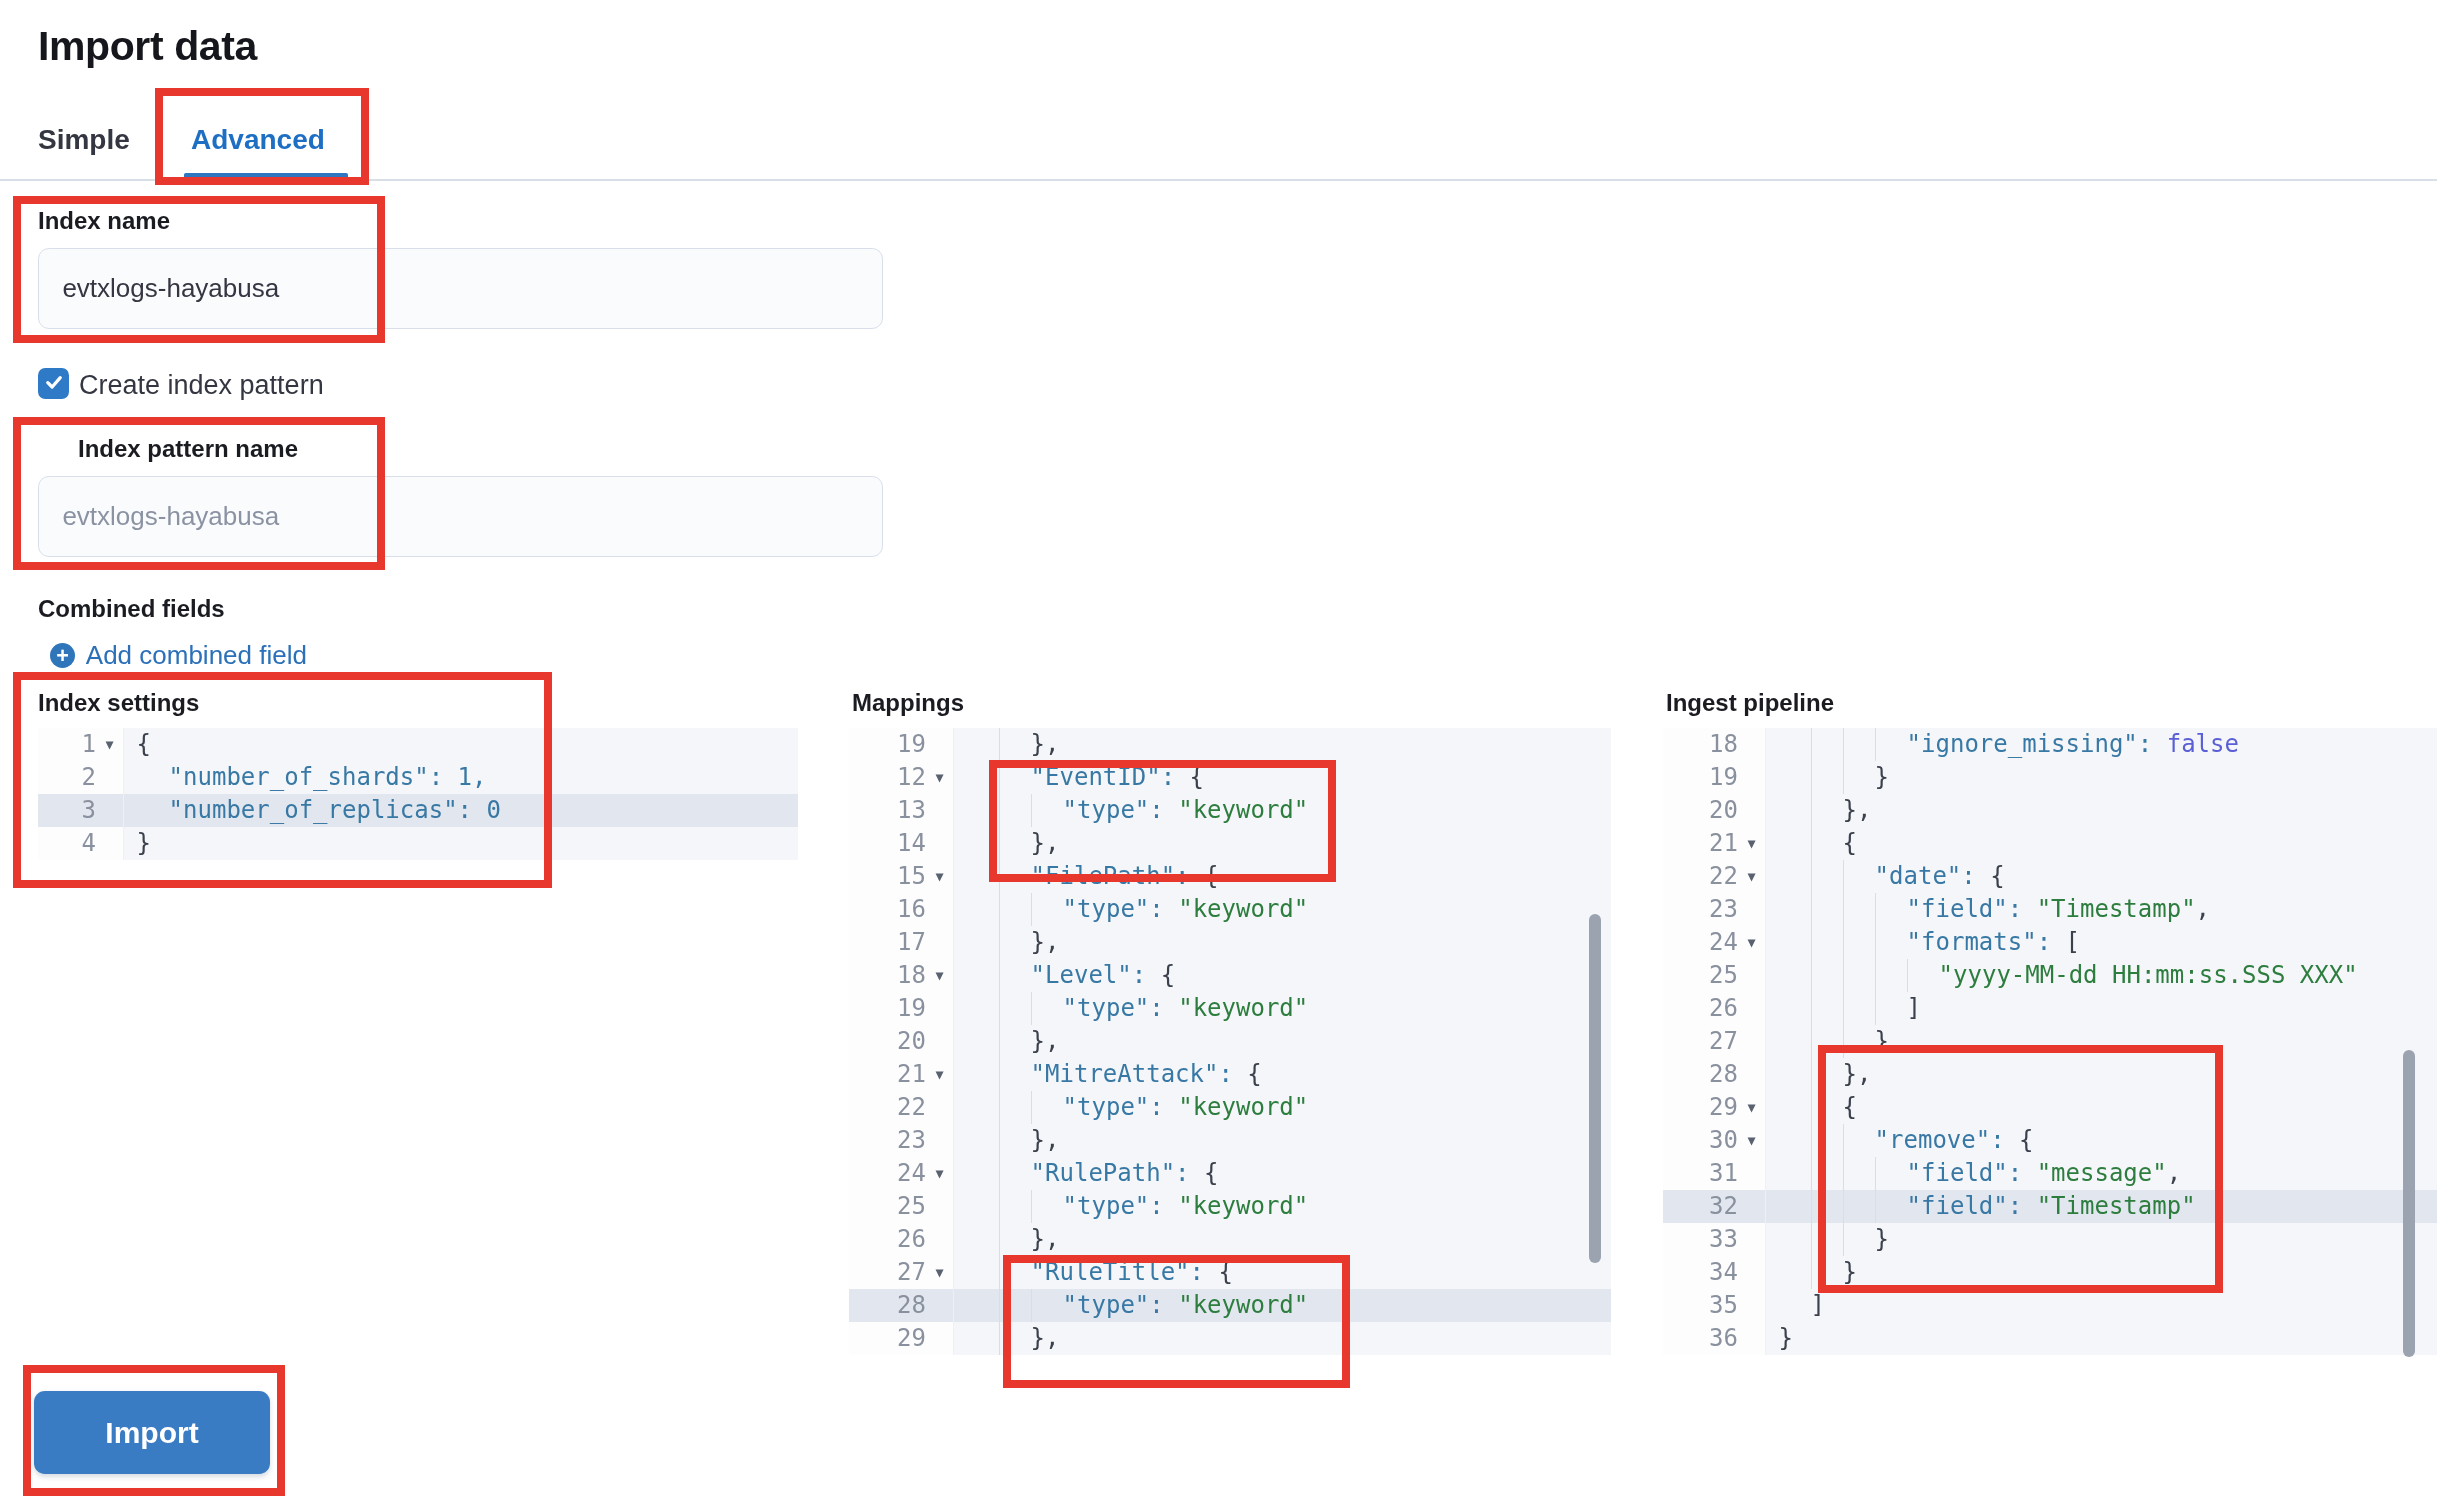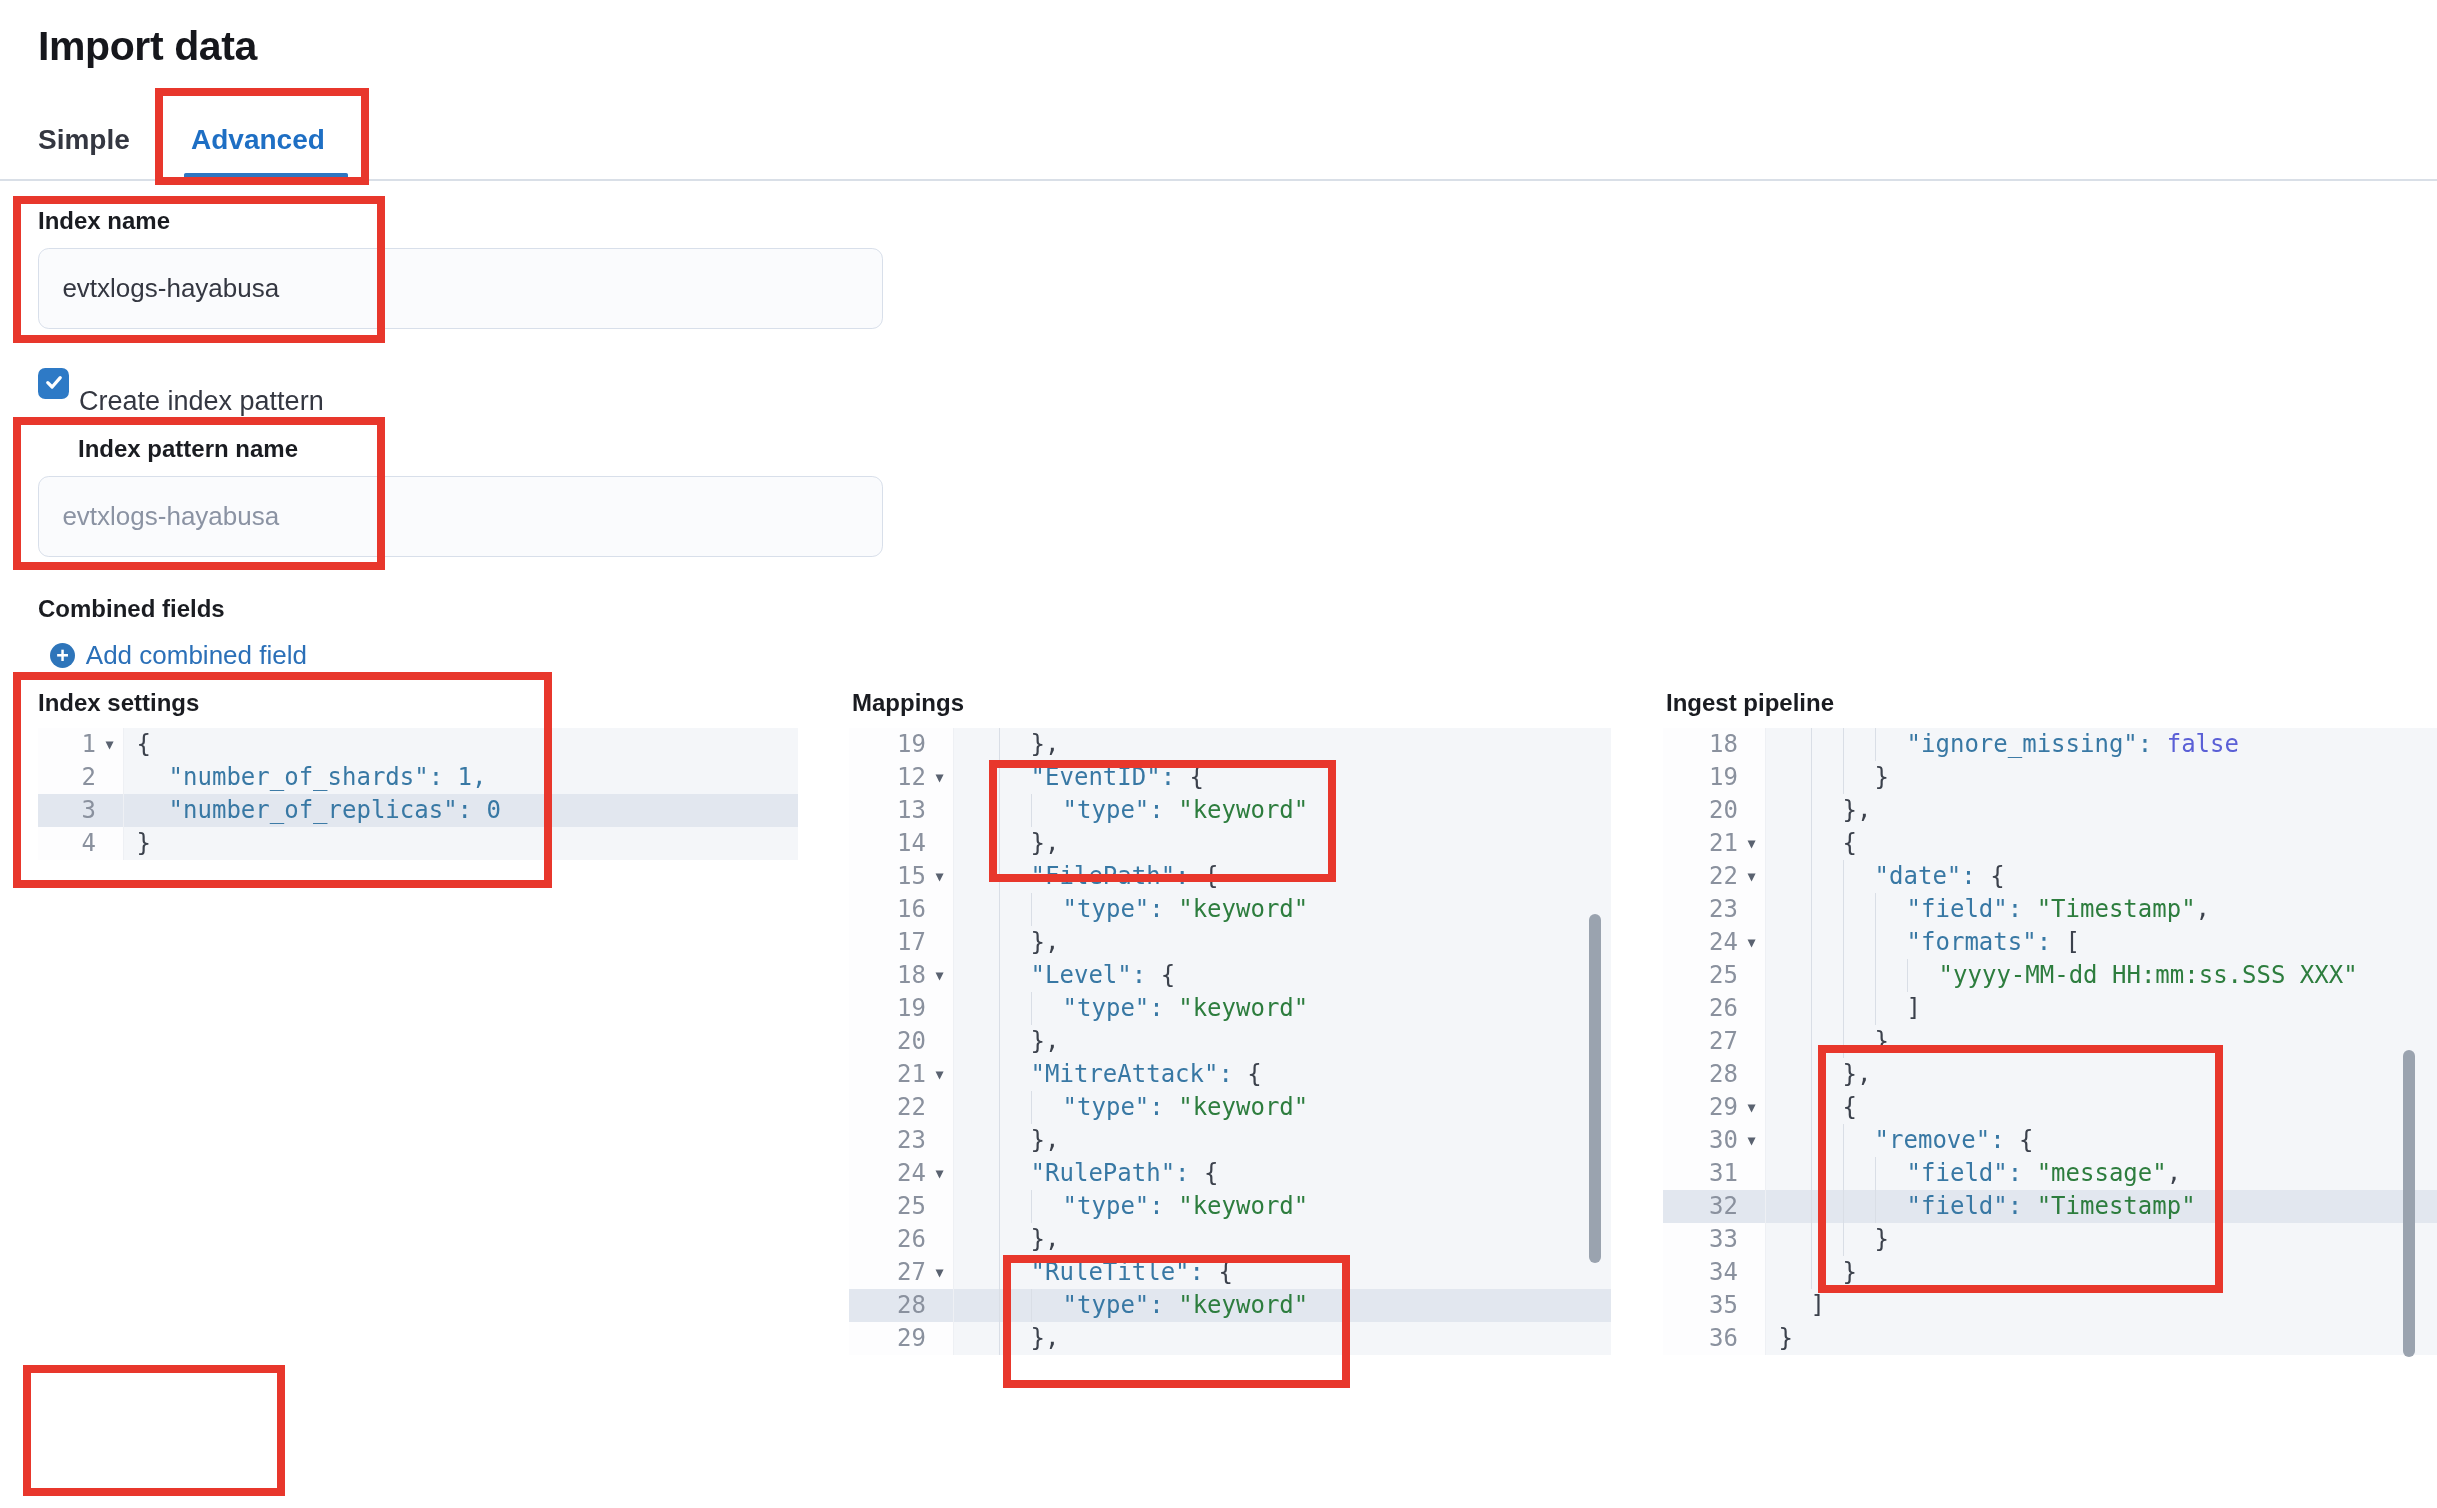--- a/index.html
+++ b/index.html
@@ -24,21 +24,21 @@
   .text-input{position:absolute;left:38px;width:845px;height:81px;box-sizing:border-box;
       background:#fafbfd;border:1.8px solid #d8dfea;border-radius:10.8px;
       font-family:"Liberation Sans",sans-serif;font-size:26px;color:#343741;padding:0 23.4px;outline:none;}
   .text-input::placeholder{color:#8b93a3;opacity:1;}
   #index-name-input{top:248px;}
   #index-pattern-input{top:476px;}
 
   .checkbox{position:absolute;left:38px;top:368px;width:31px;height:31px;background:#2e7ac6;
       border-radius:7.2px;display:flex;align-items:center;justify-content:center;cursor:pointer;}
   .checkbox svg{width:20px;height:20px;}
-  .checkbox-label{position:absolute;left:79px;top:370px;font-size:27px;color:#343741;margin-top:16px;}
+  .checkbox-label{position:absolute;left:79px;top:370px;font-size:27px;color:#343741;}
 
   .add-link{position:absolute;left:50px;top:640px;display:flex;align-items:center;cursor:pointer;}
   .plus-icon{width:25px;height:25px;border-radius:50%;background:#2e75ba;color:#fff;display:flex;
       align-items:center;justify-content:center;font-size:21.6px;font-weight:700;line-height:1;}
   .add-link-text{margin-left:10.8px;font-size:26px;font-weight:500;color:#2b70b8;}
 
   
   .editor-label{position:absolute;top:689px;font-size:24px;font-weight:700;color:#1a1c21;}
   .lbl-settings{left:38px;}
   .lbl-mappings{left:852px;}
@@ -163,20 +163,21 @@
       <div class="line"><div class="gutter"><span class="num">29</span><span class="fold">▼</span></div><div class="code"><span class="indent"></span><span class="indent guide"></span><span class="tok t-p">{</span></div></div>
       <div class="line"><div class="gutter"><span class="num">30</span><span class="fold">▼</span></div><div class="code"><span class="indent"></span><span class="indent guide"></span><span class="indent guide"></span><span class="tok t-k">"remove": </span><span class="tok t-p">{</span></div></div>
       <div class="line"><div class="gutter"><span class="num">31</span><span class="fold"></span></div><div class="code"><span class="indent"></span><span class="indent guide"></span><span class="indent guide"></span><span class="indent guide"></span><span class="tok t-k">"field": </span><span class="tok t-s">"message"</span><span class="tok t-p">,</span></div></div>
       <div class="line active"><div class="gutter"><span class="num">32</span><span class="fold"></span></div><div class="code"><span class="indent"></span><span class="indent guide"></span><span class="indent guide"></span><span class="indent guide"></span><span class="tok t-k">"field": </span><span class="tok t-s">"Timestamp"</span></div></div>
       <div class="line"><div class="gutter"><span class="num">33</span><span class="fold"></span></div><div class="code"><span class="indent"></span><span class="indent guide"></span><span class="indent guide"></span><span class="tok t-p">}</span></div></div>
       <div class="line"><div class="gutter"><span class="num">34</span><span class="fold"></span></div><div class="code"><span class="indent"></span><span class="indent guide"></span><span class="tok t-p">}</span></div></div>
       <div class="line"><div class="gutter"><span class="num">35</span><span class="fold"></span></div><div class="code"><span class="indent"></span><span class="tok t-p">]</span></div></div>
       <div class="line"><div class="gutter"><span class="num">36</span><span class="fold"></span></div><div class="code"><span class="tok t-p">}</span></div></div>
     </div>
 
+  <button class="import-btn">Import</button>
 
   <div id="annotations">
       <div class="annotation" style="left: 155px; top: 88px; width: 214px; height: 97px;"></div>
       <div class="annotation" style="left: 12.6px; top: 196px; width: 372px; height: 147px;"></div>
       <div class="annotation" style="left: 12.6px; top: 417px; width: 372px; height: 153px;"></div>
       <div class="annotation" style="left: 12.6px; top: 672px; width: 539px; height: 216px;"></div>
       <div class="annotation" style="left: 989px; top: 760px; width: 347px; height: 122px;"></div>
       <div class="annotation" style="left: 1003px; top: 1255px; width: 347px; height: 133px;"></div>
       <div class="annotation" style="left: 1818px; top: 1045px; width: 405px; height: 248px;"></div>
       <div class="annotation" style="left: 23.4px; top: 1365px; width: 262px; height: 131px;"></div>

